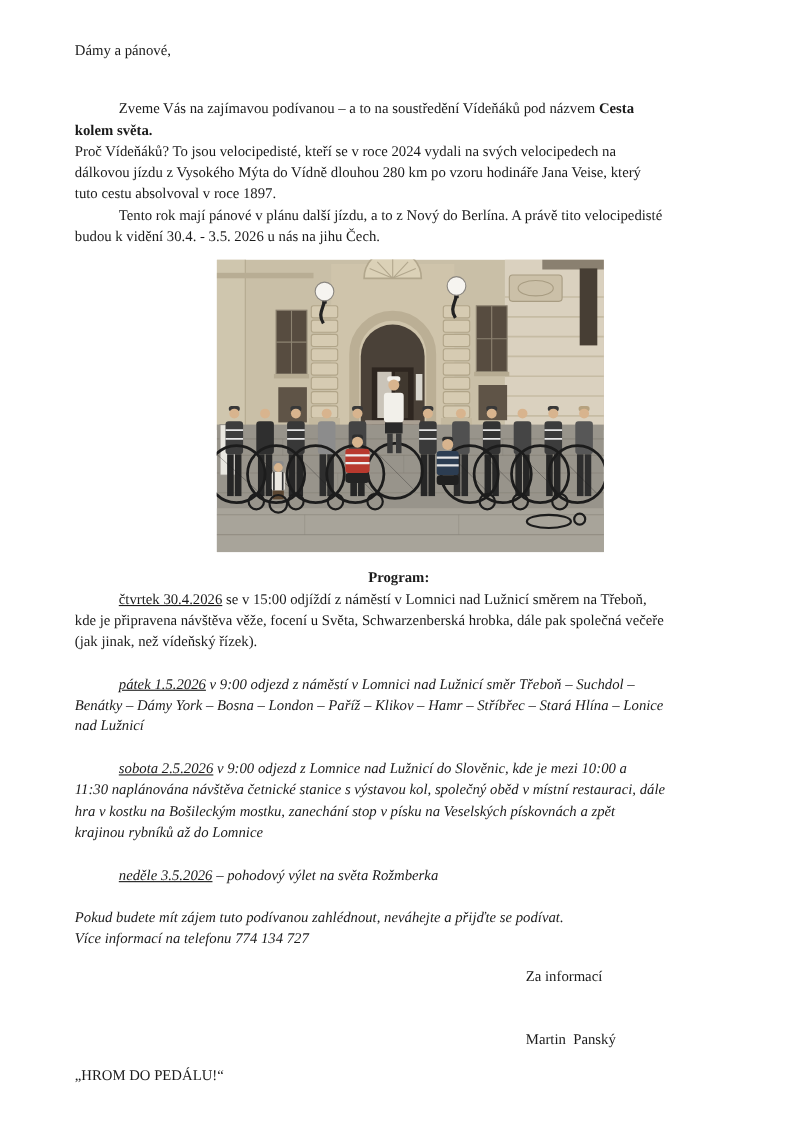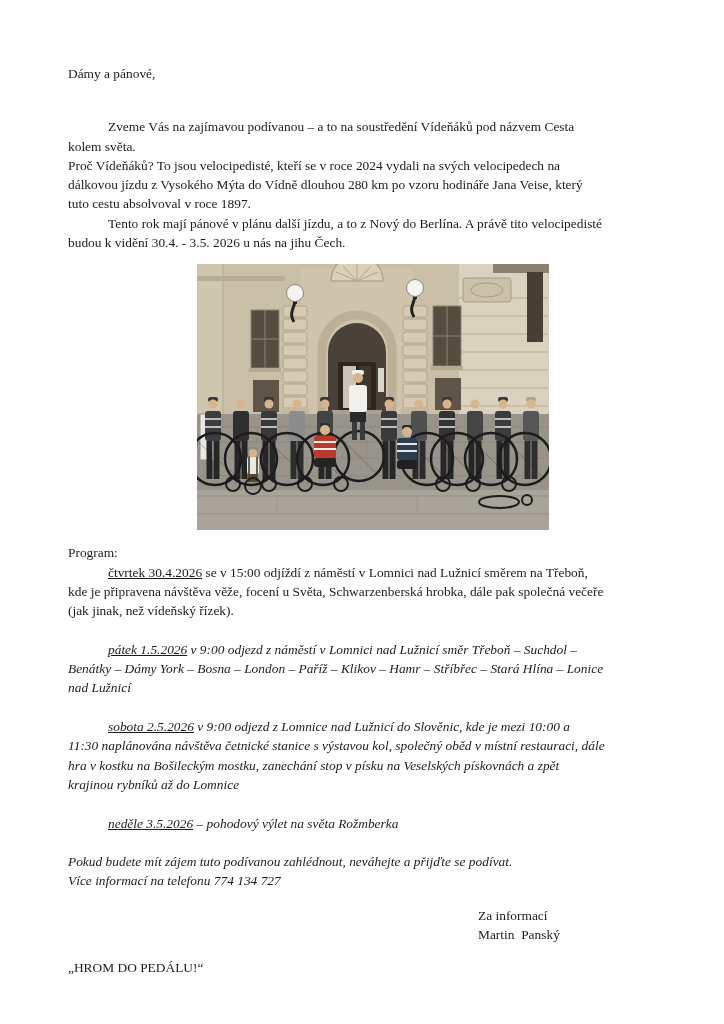--- a/index.html
+++ b/index.html
@@ -1,40 +1,40 @@
 <!DOCTYPE html>
 <html><head>
 <meta charset="utf-8">
 <style>
   html,body{margin:0;padding:0;background:#ffffff;}
   .page{
     position:relative;
     width:724px;height:1024px;
     background:#ffffff;
     box-sizing:border-box;
-    padding:64px 67px 0 68px;
+    padding:36px 67px 0 68px;
     font-family:"Liberation Serif","DejaVu Serif",serif;
     font-size:13.4px;
     line-height:19.3px;
     color:#1b1b1b;
     overflow:hidden;
   }
   p{margin:0;}
   .indent{text-indent:40px;}
   .gap-top{margin-top:19.3px;font-style:italic;}
   .intro{margin-top:34px;}
-  b,.bold{font-weight:normal;}
+  b,.bold{font-weight:bold;text-align:center;}
   u{text-decoration:underline;margin-top:32px;}
   .photo-wrap{
     width:352px;height:266px;
     margin:12px 0 13px 129px;
   }
   .photo-wrap svg{display:block;}
   .signature{margin-top:15px;margin-left:410px;}
-  .pre{white-space:pre;}
+  .pre{white-space:pre;margin-top:38px;}
   .slogan{margin-top:14px;}
 </style>
 </head>
 <body>
 
 <div class="page">
 
   <p>Dámy a pánové,</p>
 
   <div class="intro">

